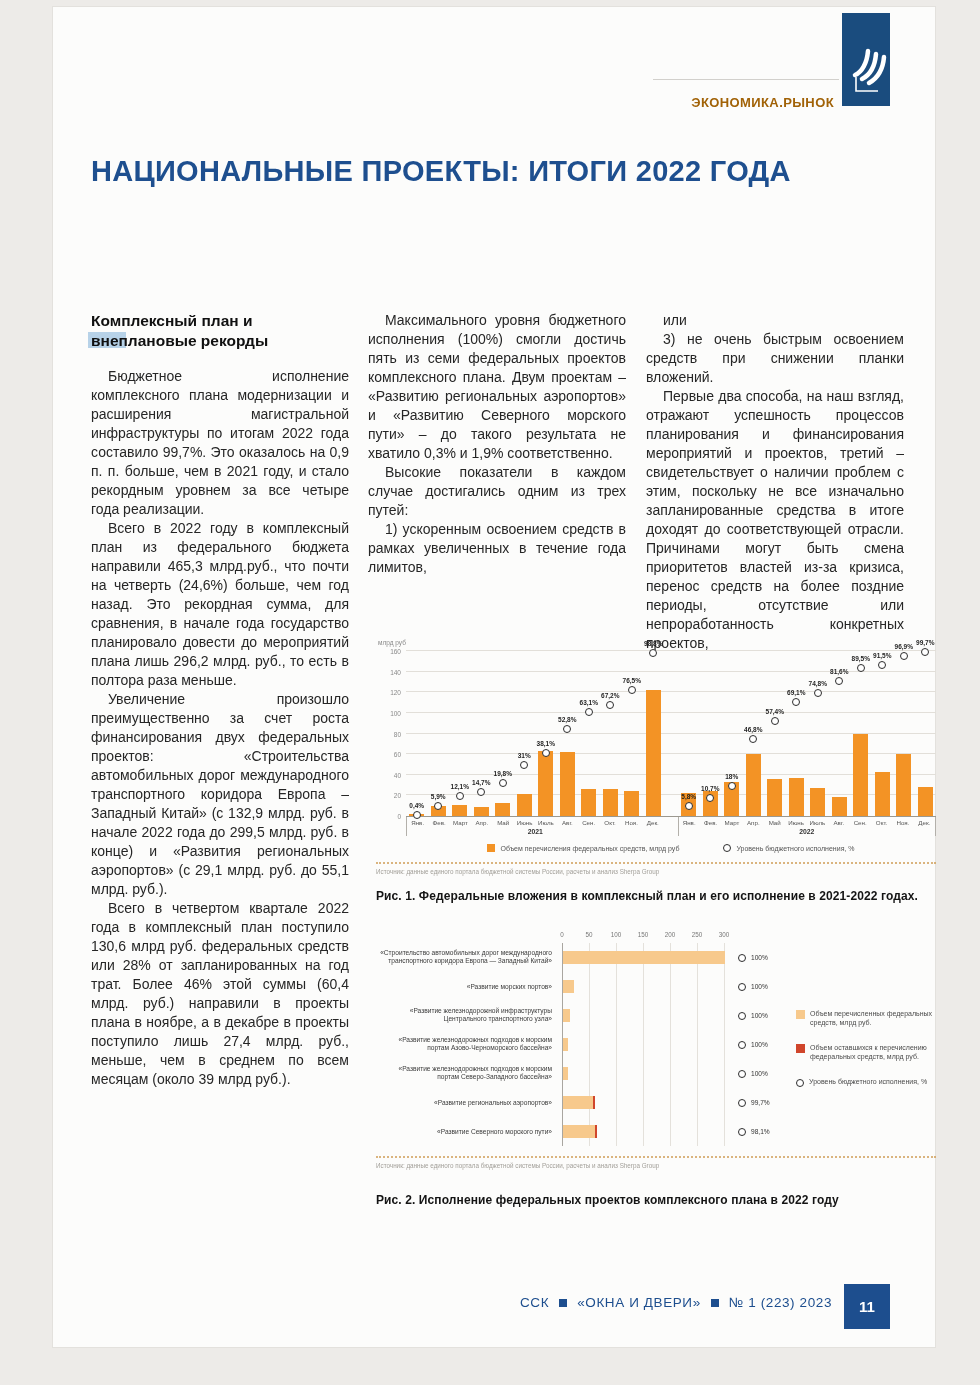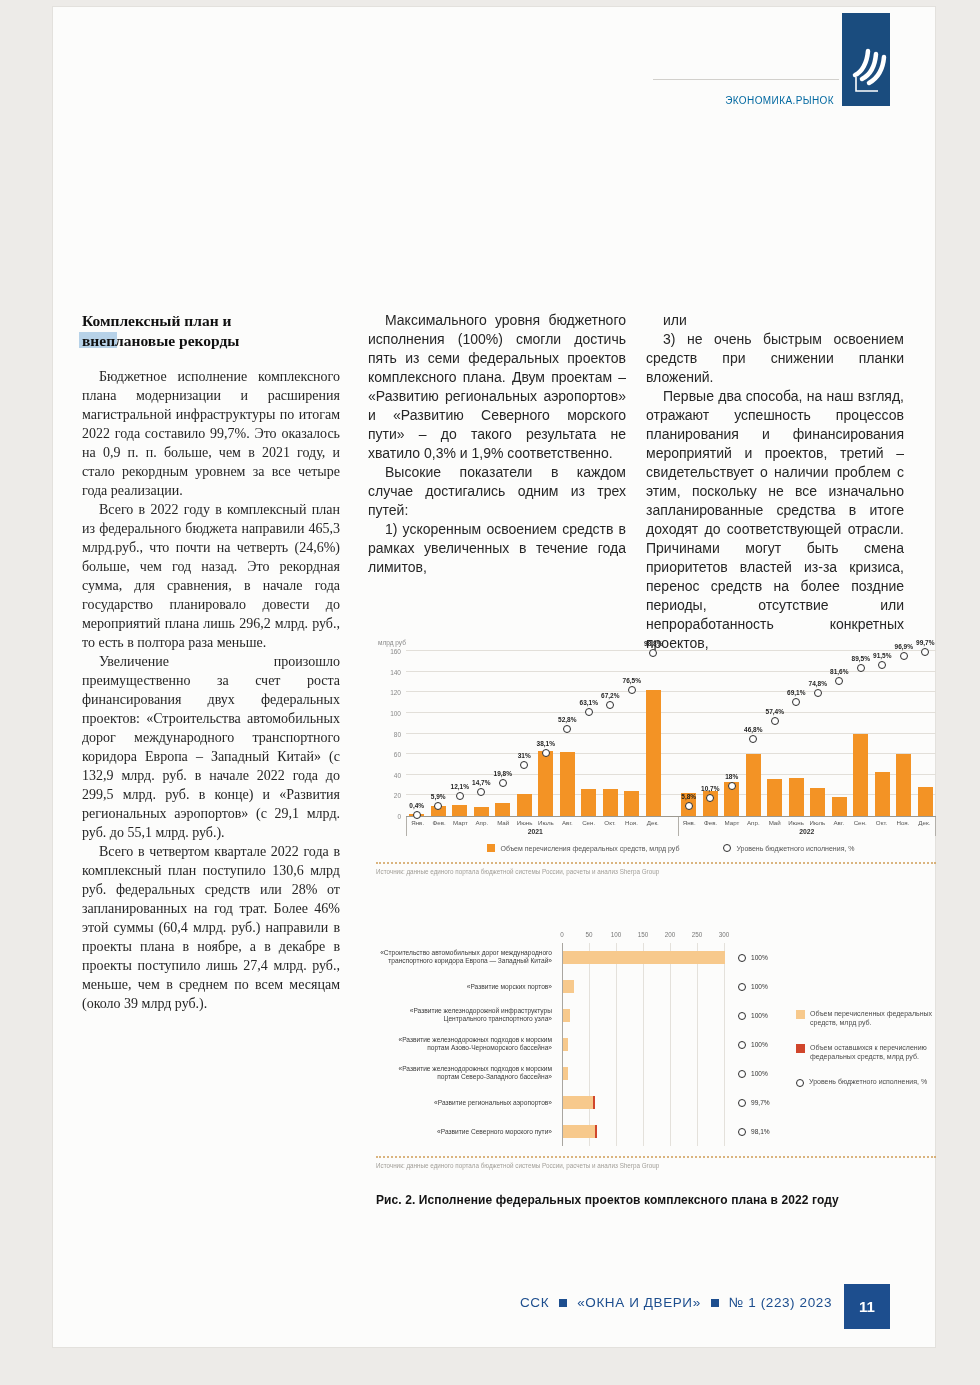--- a/index.html
+++ b/index.html
@@ -1,24 +1,24 @@
 <!DOCTYPE html>
 <html><head>
 <meta charset="utf-8">
 <style>
   html,body{margin:0;padding:0;}
   body{width:980px;height:1385px;background:#edebe8;font-family:"Liberation Sans","DejaVu Sans",sans-serif;position:relative;overflow:hidden;}
   .sheet{position:absolute;left:52px;top:6px;width:884px;height:1342px;background:#fcfcfb;border:1px solid #e3e1dd;box-sizing:border-box;}
   .hdr-rule{position:absolute;left:600px;top:72px;width:186px;height:1px;background:#d2d0cc;}
-  .section-label{position:absolute;top:88px;right:101px;font-size:10px;font-weight:400;color:#0369a1;letter-spacing:.4px;}
+  .section-label{position:absolute;top:88px;right:101px;font-size:13px;font-weight:700;color:#a16207;letter-spacing:.4px;}
   .logo{position:absolute;top:6px;right:45px;width:48px;height:93px;background:#1a4c7e;}
   .title{position:absolute;left:38px;top:148px;margin:0;font-size:29px;font-weight:800;color:#1e4f8f;letter-spacing:.3px;white-space:nowrap;}
   .lede{position:absolute;left:38px;top:222px;width:772px;margin:0;font-size:15px;font-style:italic;font-weight:600;color:#3d3d3d;line-height:1.5;}
   .col{position:absolute;top:304px;width:258px;font-size:14px;line-height:19px;color:#262626;text-align:justify;}
-  .col1{left:29px;font-family:Liberation Serif, serif;} .col2{left:315px;} .col3{left:593px;}
+  .col1{left:38px;} .col2{left:315px;} .col3{left:593px;}
   .col h3{position:relative;margin:0 0 16px 0;font-size:15.5px;line-height:20px;color:#101010;z-index:0;}
   .hlbox{position:absolute;left:-3px;top:21px;width:38px;height:16px;background:#b7d2e8;z-index:-1;}
   .col p{margin:0;text-indent:17px;}
   .fig{position:absolute;left:323px;width:560px;margin:0;}
   .fig1{top:632px;} .fig2{top:924px;}
   .unitlbl{margin-left:2px;font-size:6.5px;color:#8a8a8a;height:12px;}
   .plot{position:relative;margin-left:30px;height:165px;border-bottom:1px solid #9b988f;}
   .xrows{display:flex;gap:14px;margin-left:30px;}
   .legend{display:flex;justify-content:center;gap:44px;margin:8px 0 0 30px;align-items:center;}
   .legend .li{display:flex;align-items:center;gap:5px;font-size:7px;color:#555;}
@@ -47,20 +47,21 @@
   <div class="section-label">ЭКОНОМИКА.РЫНОК</div>
   <div class="logo">
     <svg width="48" height="93" viewBox="0 0 48 93">
       <path d="M13 62 C 20 59, 25 50, 26 38" stroke="#fff" stroke-width="4.5" fill="none" stroke-linecap="round"></path>
       <path d="M20 66 C 28 62, 33 53, 34 41" stroke="#fff" stroke-width="4.5" fill="none" stroke-linecap="round"></path>
       <path d="M27 70 C 36 65, 41 56, 42 44" stroke="#fff" stroke-width="4.5" fill="none" stroke-linecap="round"></path>
       <path d="M14 64 L14 78 L36 78" stroke="#fff" stroke-width="1.6" fill="none"></path>
     </svg>
   </div>
 
+  <h1 class="title">НАЦИОНАЛЬНЫЕ ПРОЕКТЫ: ИТОГИ 2022 ГОДА</h1>
 
   <div class="col col1">
     <h3>
       <span class="hlbox"></span>
       <span>Комплексный план и</span><br>
       <span>внеплановые рекорды</span>
     </h3>
     <p>Бюджетное исполнение комплексного плана модернизации и расширения магистральной инфраструктуры по итогам 2022 года составило 99,7%. Это оказалось на 0,9 п. п. больше, чем в 2021 году, и стало рекордным уровнем за все четыре года реализации.</p>
     <p>Всего в 2022 году в комплексный план из федерального бюджета направили 465,3 млрд.руб., что почти на четверть (24,6%) больше, чем год назад. Это рекордная сумма, для сравнения, в начале года государство планировало довести до мероприятий плана лишь 296,2 млрд. руб., то есть в полтора раза меньше.</p>
     <p>Увеличение произошло преимущественно за счет роста финансирования двух федеральных проектов: «Строительства автомобильных дорог международного транспортного коридора Европа – Западный Китай» (с 132,9 млрд. руб. в начале 2022 года до 299,5 млрд. руб. в конце) и «Развития региональных аэропортов» (с 29,1 млрд. руб. до 55,1 млрд. руб.).</p>
@@ -267,20 +268,21 @@
           <span class="sw"></span>
           <span>Объем перечисления федеральных средств, млрд руб</span>
         </span>
       <span class="li">
           <span class="ci"></span>
           <span>Уровень бюджетного исполнения, %</span>
         </span>
     </div>
     <div class="dots"></div>
     <div class="source">Источник: данные единого портала бюджетной системы России, расчеты и анализ Sherpa Group</div>
+    <figcaption class="cap">Рис. 1. Федеральные вложения в комплексный план и его исполнение в 2021-2022 годах.</figcaption>
   </figure>
 
   <figure class="fig fig2">
     <div class="f2chart">
         <div style="position: absolute; top: 0px; left: 178px; width: 16px; text-align: center; font-size: 6.3px; color: rgb(119, 119, 119);">0</div>
         <div style="position: absolute; top: 12px; bottom: 0px; left: 186px; width: 1px; background: rgb(169, 166, 160);"></div>
         <div style="position: absolute; top: 0px; left: 205px; width: 16px; text-align: center; font-size: 6.3px; color: rgb(119, 119, 119);">50</div>
         <div style="position: absolute; top: 12px; bottom: 0px; left: 213px; width: 1px; background: rgb(228, 225, 219);"></div>
         <div style="position: absolute; top: 0px; left: 232px; width: 16px; text-align: center; font-size: 6.3px; color: rgb(119, 119, 119);">100</div>
         <div style="position: absolute; top: 12px; bottom: 0px; left: 240px; width: 1px; background: rgb(228, 225, 219);"></div>

